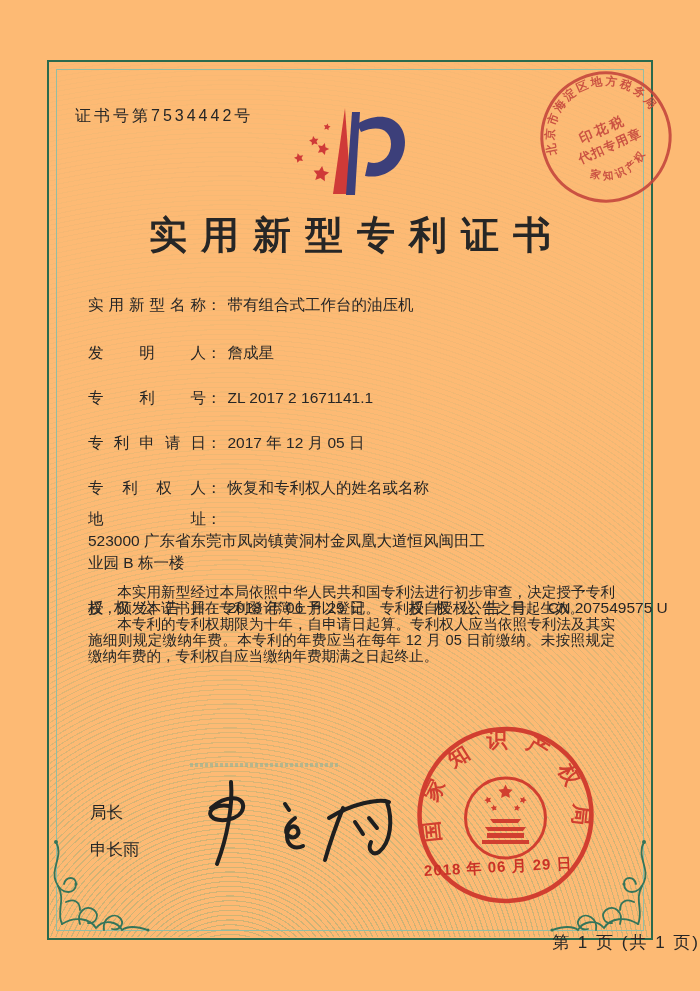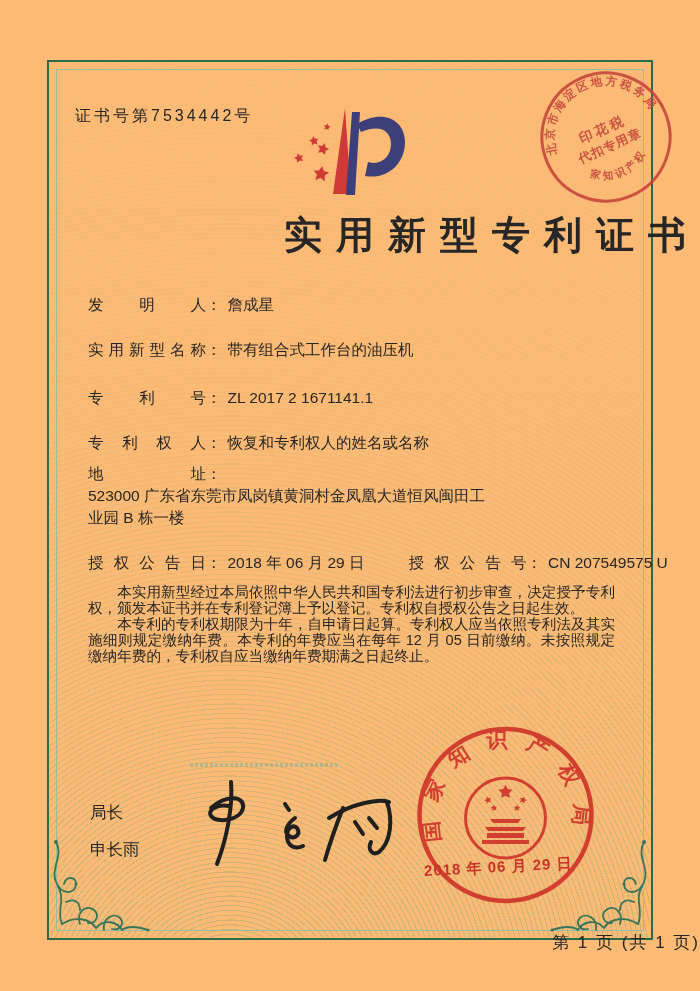--- a/index.html
+++ b/index.html
@@ -19,21 +19,21 @@
     -webkit-mask-image:linear-gradient(to bottom, rgba(0,0,0,0.10) 0%, rgba(0,0,0,0.18) 35%, rgba(0,0,0,0.55) 70%, rgba(0,0,0,0.95) 100%);
     mask-image:linear-gradient(to bottom, rgba(0,0,0,0.10) 0%, rgba(0,0,0,0.18) 35%, rgba(0,0,0,0.55) 70%, rgba(0,0,0,0.95) 100%);
   }
   .ornament{position:absolute;z-index:2;}
   .orn-left{left:46px;top:840px;}
   .orn-right{right:46px;top:840px;transform:scaleX(-1);}
   
   .cert-no{position:absolute;left:75px;top:106px;font-size:16px;letter-spacing:3px;z-index:3;}
   .logo{position:absolute;left:283px;top:100px;z-index:3;}
   .tax-stamp{position:absolute;left:531px;top:62px;transform:rotate(-24deg);opacity:.88;z-index:4;}
-  .title{position:absolute;left:0;right:0;top:210px;text-align:right;font-size:38px;font-weight:600;letter-spacing:14px;text-indent:14px;z-index:3;}
+  .title{position:absolute;left:0;right:0;top:210px;text-align:center;font-size:38px;font-weight:600;letter-spacing:14px;text-indent:14px;z-index:3;}
   
   .fields{position:absolute;left:88px;top:294px;width:530px;font-size:15.5px;z-index:3;}
   .frow{margin-bottom:23px;line-height:22px;white-space:nowrap;}
   .frow.r1{margin-bottom:26px;}
   .frow.r5{margin-bottom:9px;}
   .frow.r6{margin-bottom:15px;white-space:normal;}
   .flabel{display:inline-block;width:118px;text-align:justify;text-align-last:justify;vertical-align:top;}
   .fcolon{display:inline-block;vertical-align:top;margin-right:6px;}
   .fvalue{display:inline-block;vertical-align:top;}
   .addr{width:400px;white-space:normal;}
@@ -122,28 +122,31 @@
     <text font-size="10.5" fill="#c4443c" letter-spacing="3" font-weight="600">
       <textPath href="#tsBot" startOffset="50%" text-anchor="middle">国家知识产权局</textPath>
     </text>
     <text x="75" y="71" text-anchor="middle" font-size="13.5" fill="#c4443c" letter-spacing="3" font-weight="600">印花税</text>
     <text x="75" y="89" text-anchor="middle" font-size="12.5" fill="#c4443c" letter-spacing="1" font-weight="600">代扣专用章</text>
   </svg>
 
   <div class="title">实用新型专利证书</div>
 
   <div class="fields">
+    <div class="frow r1">
+      <span class="flabel">实用新型名称</span><span class="fcolon">：</span><span class="fvalue">带有组合式工作台的油压机</span>
+    </div>
     <div class="frow r2">
       <span class="flabel">发明人</span><span class="fcolon">：</span><span class="fvalue">詹成星</span>
     </div>
-    <div class="frow r1">
-      <span class="flabel">实用新型名称</span><span class="fcolon">：</span><span class="fvalue">带有组合式工作台的油压机</span>
-    </div>
     <div class="frow r3">
       <span class="flabel">专利号</span><span class="fcolon">：</span><span class="fvalue">ZL 2017 2 1671141.1</span>
+    </div>
+    <div class="frow r4">
+      <span class="flabel">专利申请日</span><span class="fcolon">：</span><span class="fvalue">2017 年 12 月 05 日</span>
     </div>
     <div class="frow r5">
       <span class="flabel">专利权人</span><span class="fcolon">：</span><span class="fvalue">恢复和专利权人的姓名或名称</span>
     </div>
     <div class="frow r6">
       <span class="flabel">地址</span><span class="fcolon">：</span><span class="fvalue addr">523000 广东省东莞市凤岗镇黄洞村金凤凰大道恒风闽田工业园 B 栋一楼</span>
     </div>
     <div class="frow grow">
       <span>
         <span class="flabel">授权公告日</span><span class="fcolon">：</span><span class="fvalue">2018 年 06 月 29 日</span>

